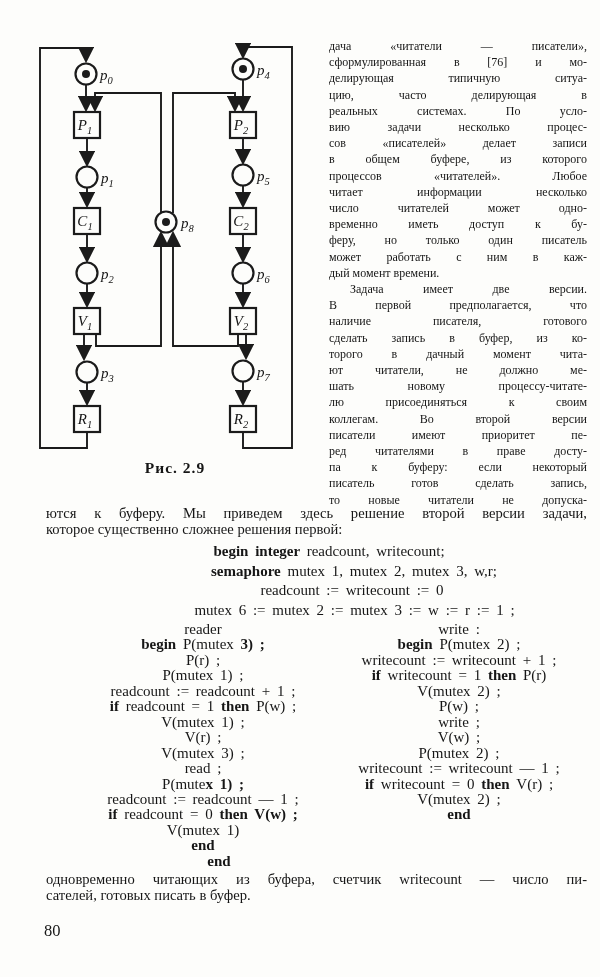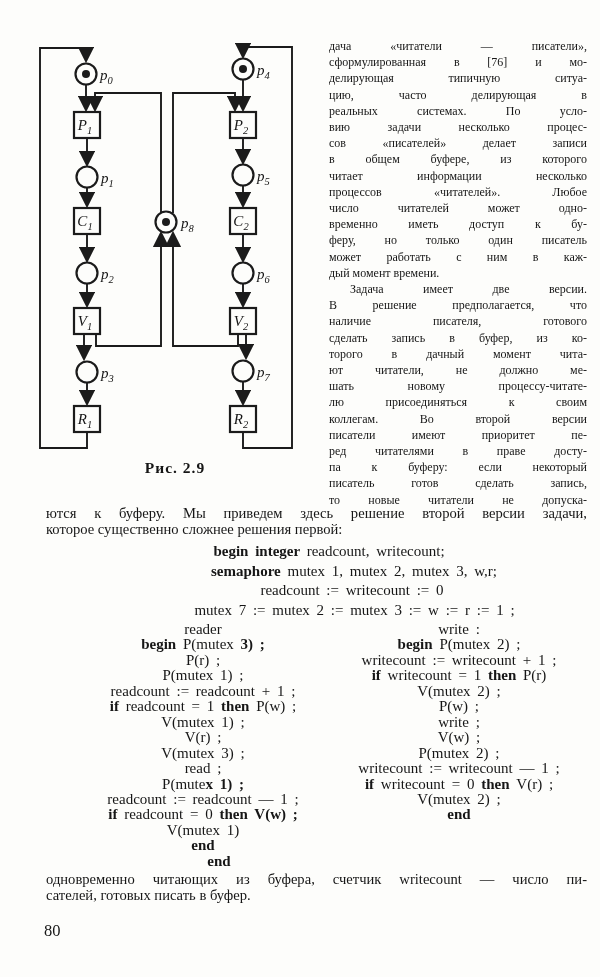--- a/index.html
+++ b/index.html
@@ -165,29 +165,29 @@
   <div class="col-right">
 
   <div class="line">дача  «читатели — писатели»,</div>
       <div class="line">сформулированная в [76] и мо-</div>
       <div class="line">делирующая типичную ситуа-</div>
       <div class="line">цию, часто делирующая в</div>
       <div class="line">реальных системах. По усло-</div>
       <div class="line">вию задачи несколько процес-</div>
       <div class="line">сов «писателей» делает записи</div>
       <div class="line">в общем буфере, из которого</div>
+      <div class="line">процессов «читателей». Любое</div>
       <div class="line">читает информации несколько</div>
-      <div class="line">процессов «читателей». Любое</div>
       <div class="line">число читателей может одно-</div>
       <div class="line">временно иметь доступ к бу-</div>
       <div class="line">феру, но только один писатель</div>
       <div class="line">может работать с ним в каж-</div>
       <div class="line end">дый момент времени.</div>
       <div class="line ind">Задача имеет две версии.</div>
-      <div class="line">В решение предполагается, что</div>
+      <div class="line">В первой предполагается, что</div>
       <div class="line">наличие писателя, готового</div>
       <div class="line">сделать запись в буфер, из ко-</div>
       <div class="line">торого в дачный момент чита-</div>
       <div class="line">ют читатели, не должно ме-</div>
       <div class="line">шать новому процессу-читате-</div>
       <div class="line">лю присоединяться к своим</div>
       <div class="line">коллегам. Во второй версии</div>
       <div class="line">писатели имеют приоритет пе-</div>
       <div class="line">ред читателями в праве досту-</div>
       <div class="line">па к буферу: если некоторый</div>
@@ -199,21 +199,21 @@
 
   <div class="line">ются к буферу. Мы приведем здесь решение второй версии задачи,</div>
       <div class="line end">которое существенно сложнее решения первой:</div>
     </div>
 
   <div class="codehead">
 
   <div class="cl" style="padding-left: 26px;"><span class="b">begin </span><span class="b">integer </span><span>readcount, writecount;</span></div>
       <div class="cl" style="padding-left: 76px;"><span class="b">semaphore </span><span>mutex 1, mutex 2, mutex 3, w,r;</span></div>
       <div class="cl" style="padding-left: 72px;"><span>readcount := writecount := 0</span></div>
-      <div class="cl" style="padding-left: 77px;"><span>mutex 7 := mutex 2 := mutex 3 := w := r := 1 ;</span></div>
+      <div class="cl" style="padding-left: 77px;"><span>mutex 6 := mutex 2 := mutex 3 := w := r := 1 ;</span></div>
     </div>
   <div class="reader">
 
   <div class="cl"><span>reader</span></div>
       <div class="cl"><span class="b">begin </span><span>P(mutex </span><span class="b">3) ;</span></div>
       <div class="cl"><span>P(r) ;</span></div>
       <div class="cl"><span>P(mutex 1) ;</span></div>
       <div class="cl"><span>readcount := readcount + 1 ;</span></div>
       <div class="cl"><span class="b">if </span><span>readcount = 1 </span><span class="b">then </span><span>P(w) ;</span></div>
       <div class="cl"><span>V(mutex 1) ;</span></div>

